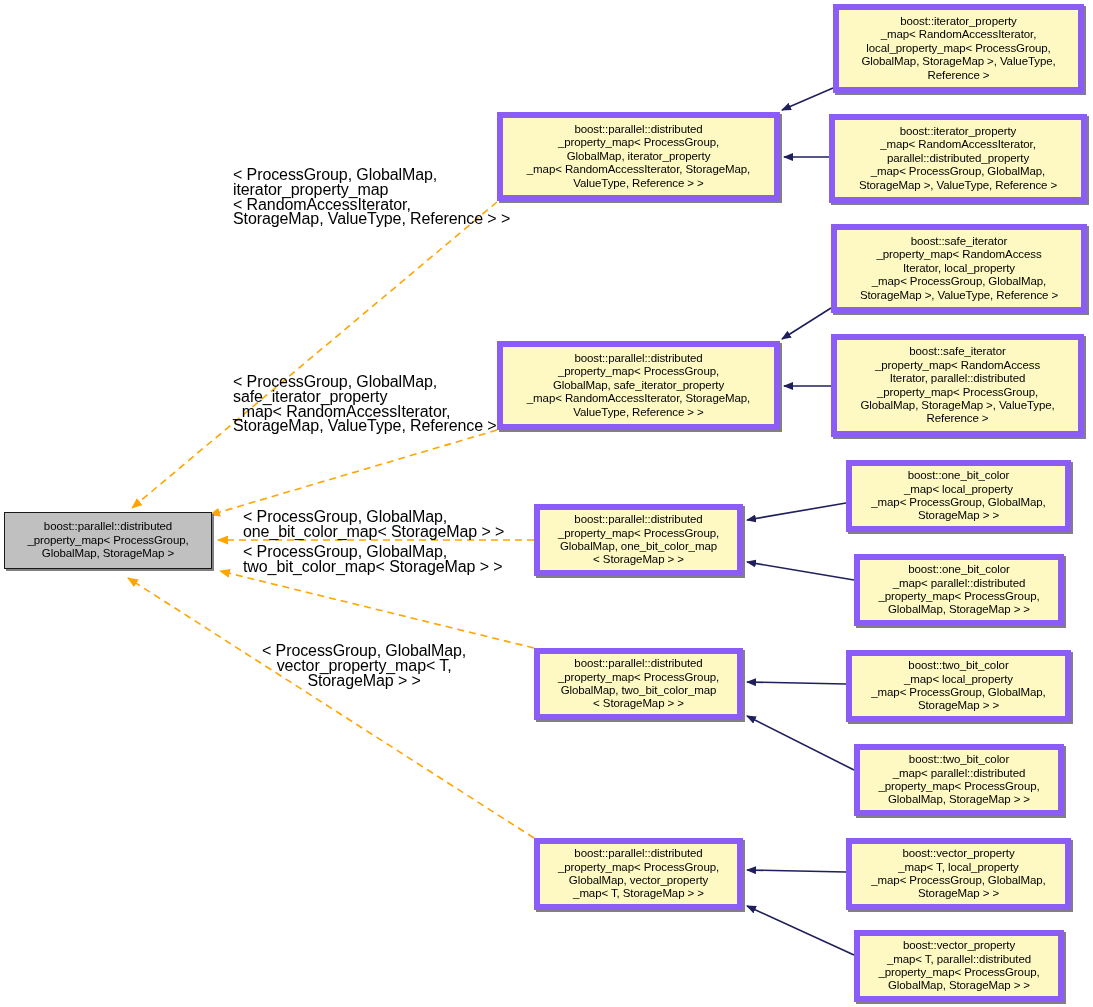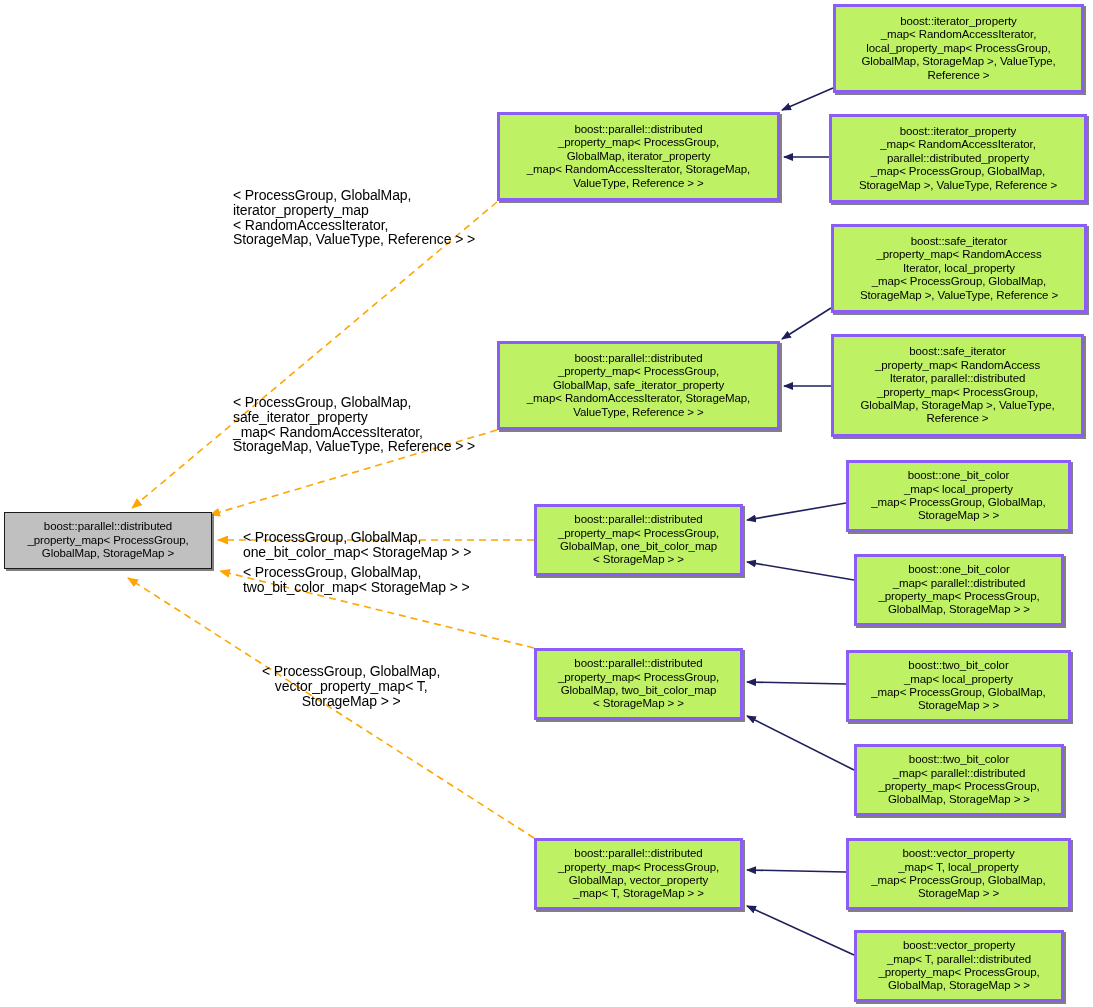--- a/index.html
+++ b/index.html
@@ -19,22 +19,22 @@
     position: absolute;
     left: 0;
     top: 0;
     width: 1093px;
     height: 1007px;
     pointer-events: none;
   }
   .node {
     position: absolute;
     box-sizing: border-box;
-    border: 3px solid #8b5cf6;
-    background: #bef264;
+    border: 6px solid #8b5cf6;
+    background: #fef9c3;
     color: #000000;
     font-size: 11.5px;
     line-height: 13.4px;
     text-align: center;
     display: flex;
     align-items: center;
     justify-content: center;
     white-space: pre-line;
     letter-spacing: -0.1px;
     z-index: 3;
@@ -46,27 +46,26 @@
   }
   .node.plain {
     box-shadow: 2px 2px 0 0 #808080;
   }
   .node .label {
     display: block;
     padding: 0 4px;
   }
   .edge-label {
     position: absolute;
-    font-size: 14px;
+    font-size: 16px;
     line-height: 14.8px;
     color: #000000;
     white-space: pre-line;
     z-index: 2;
     letter-spacing: -0.1px;
-    margin-top: 20px;
   }
   .edge-label.tl { text-align: left; }
   .edge-label.tc { text-align: center; }
 </style>
 </head>
 <body>
 
 <div id="diagram">
 
   <svg id="edges" viewBox="0 0 1093 1007" width="1093" height="1007">

